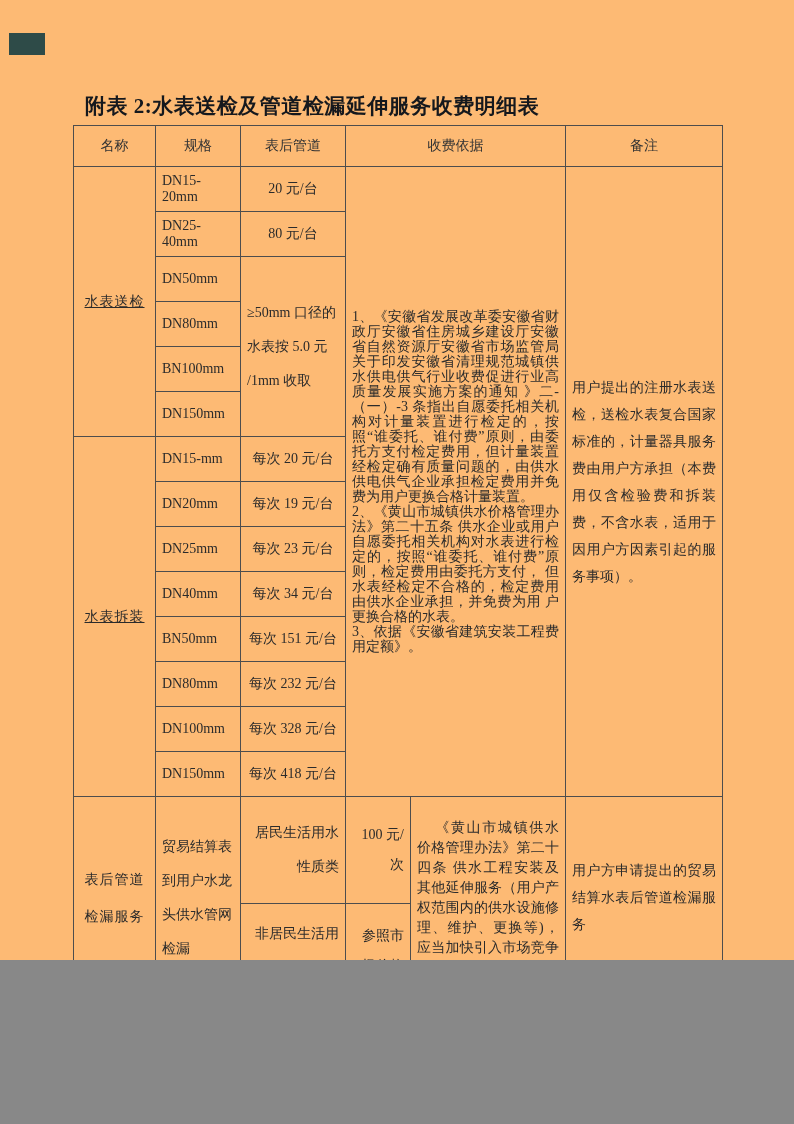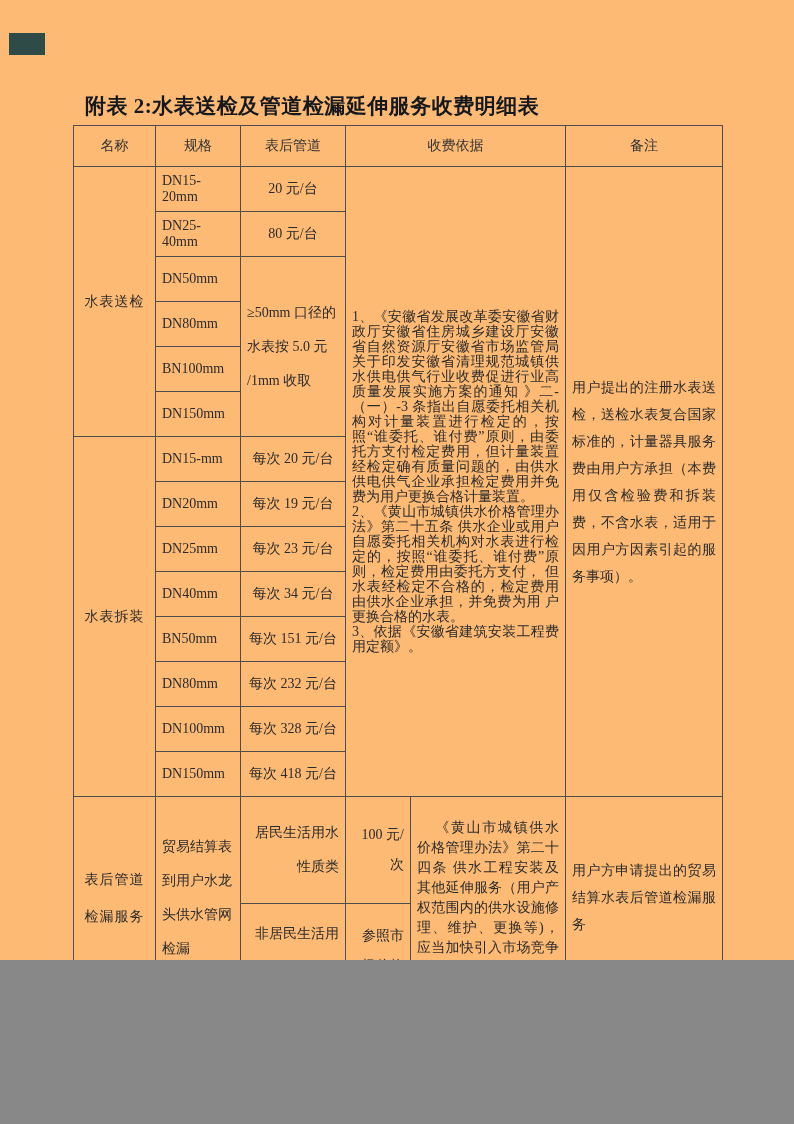--- a/index.html
+++ b/index.html
@@ -32,21 +32,21 @@
     border:1px solid #4d4d4d;
     font-weight:normal;font-size:14px;
     padding:2px 6px;vertical-align:middle;
     overflow:hidden;
   }
   tr.hdr{height:41px;}
   tr.r{height:45px;}
   tr.rb1{height:107px;}
   tr.rb2{height:95px;}
   th.h{text-align:center;font-size:15px;color:#333;}
-  td.c-name{text-align:center;letter-spacing:1px;}
+  td.c-name{text-align:center;letter-spacing:1px;text-decoration:underline;}
   td.c-name-b{text-align:center;letter-spacing:1px;white-space:pre-line;line-height:37px;}
   td.c-spec{text-align:left;padding-left:12px;font-size:15px;}
   td.c-spec-b{text-align:left;padding-left:10px;white-space:pre-line;line-height:34px;}
   td.c-fee{text-align:center;font-size:15px;}
   td.c-fee-shared{text-align:left;padding-left:9px;white-space:pre-line;line-height:34px;}
   td.c-cat{text-align:right;padding-left:10px;white-space:pre-line;line-height:34px;}
   td.c-price{text-align:right;white-space:pre-line;line-height:30px;}
   td.c-basis{
     vertical-align:top;text-align:justify;text-justify:inter-ideograph;
     padding:7px 9px 4px 10px;line-height:15px;white-space:pre-line;

